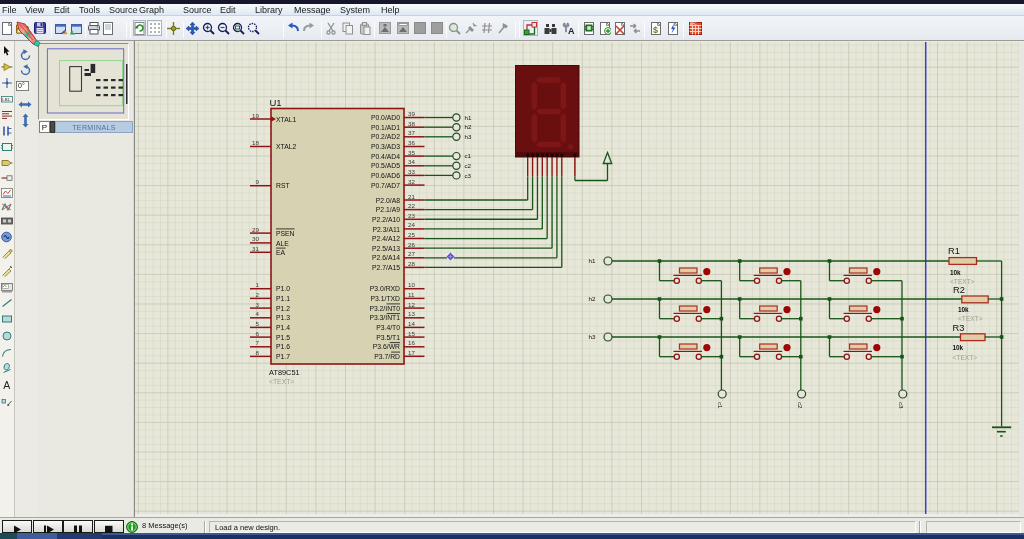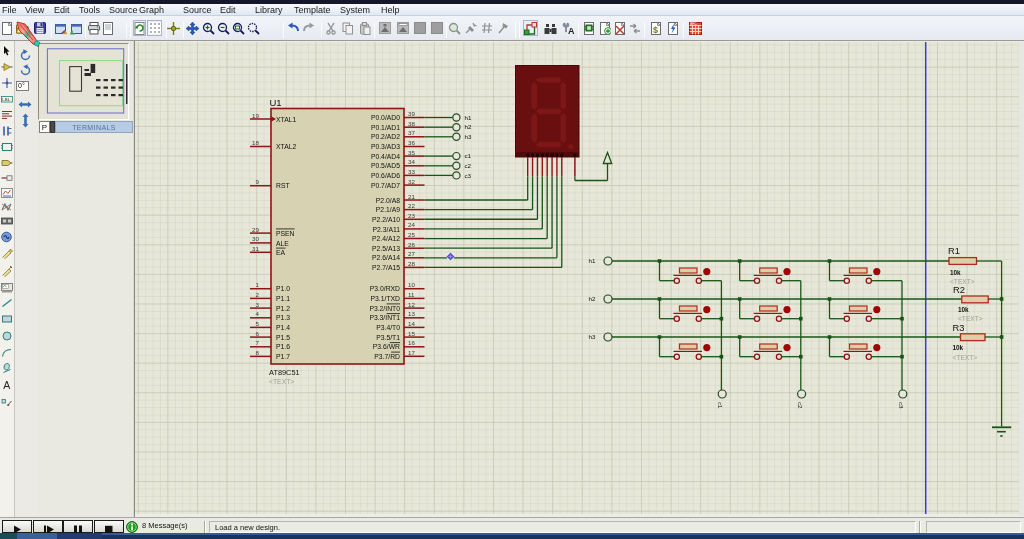--- a/index.html
+++ b/index.html
@@ -31,21 +31,21 @@
 <div id="menubar" class="abs">
     <span style="left:2px">File</span>
     <span style="left:25px">View</span>
     <span style="left:54px">Edit</span>
     <span style="left:79px">Tools</span>
     <span style="left:109px">Source</span>
     <span style="left:139px">Graph</span>
     <span style="left:183px">Source</span>
     <span style="left:220px">Edit</span>
     <span style="left:255px">Library</span>
-    <span style="left:294px">Template</span>
+    <span style="left:294px">Message</span>
     <span style="left:340px">System</span>
     <span style="left:381px">Help</span>
   </div>
 <div id="toolbar" class="abs">
     <svg class="ticon" style="left:1.0px;top:6px;width:12px;height:13px" viewBox="0 0 12 13">
       <rect x="1.5" y="0.5" width="9" height="12" fill="#fff" stroke="#6b6b6b"></rect>
       <path d="M7.5 .5 L10.5 3.5 L7.5 3.5 Z" fill="#dcdcdc" stroke="#6b6b6b" stroke-width=".7"></path>
     </svg>
     <svg class="ticon" style="left:15.5px;top:6px;width:13px;height:13px" viewBox="0 0 13 13">
       <path d="M0.5 3 L4 3 L5 4.5 L12 4.5 L12 11 L0.5 11 Z" fill="#f0d080" stroke="#8a6a10"></path>

